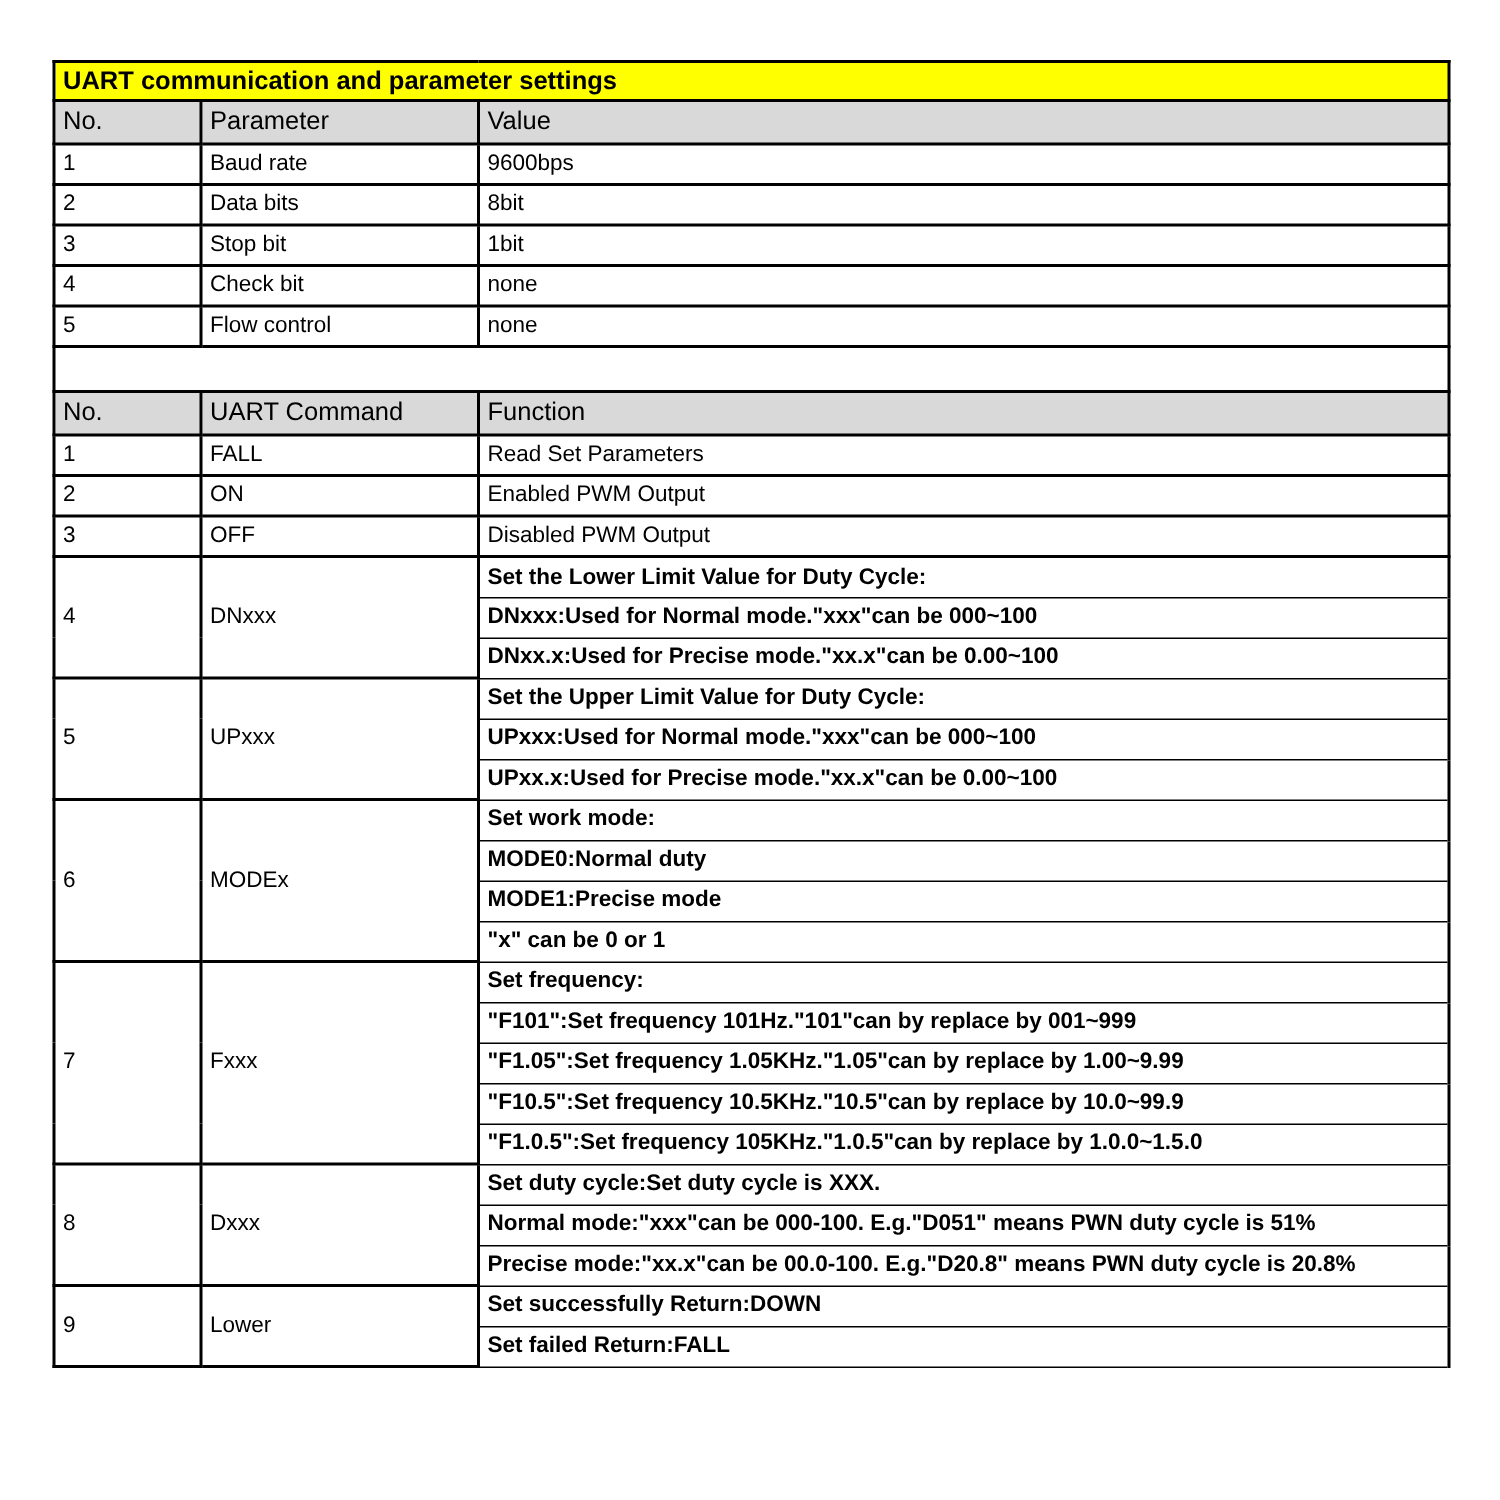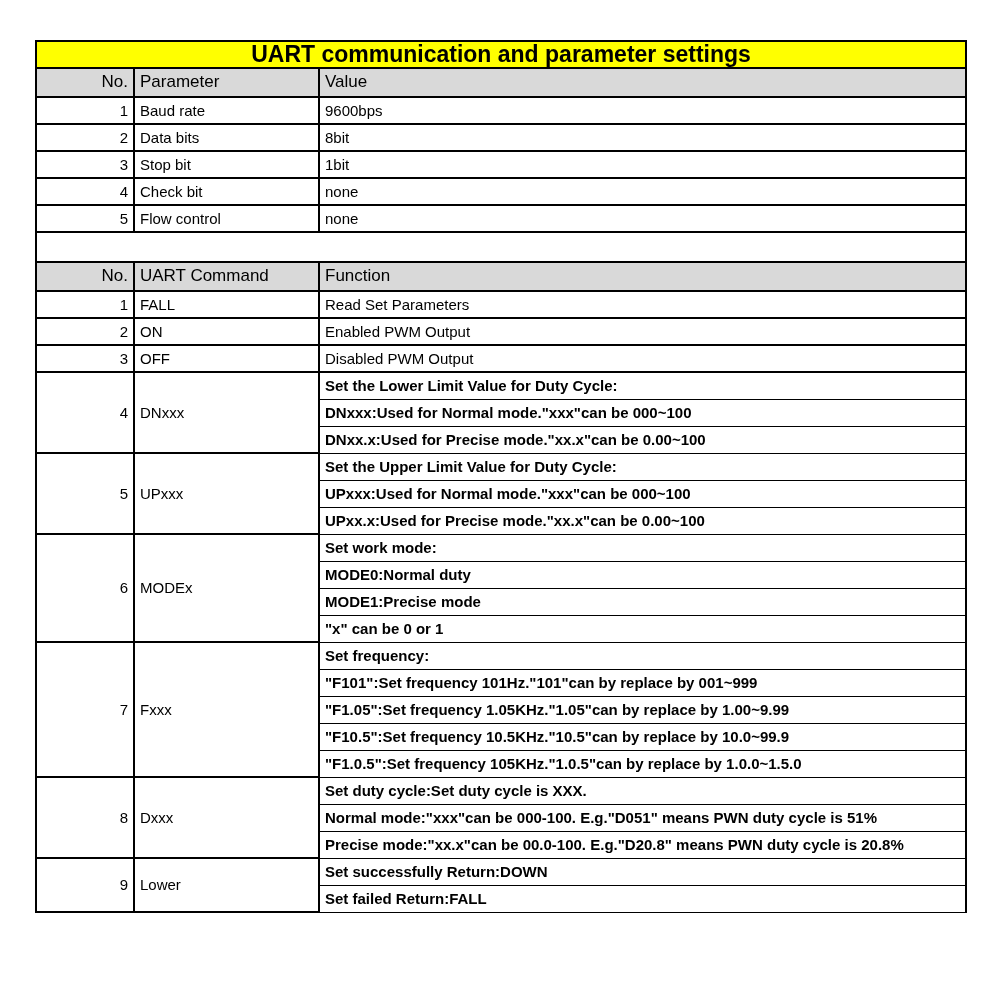--- a/index.html
+++ b/index.html
@@ -25,32 +25,32 @@
     font-size: 15px;
     line-height: 1.1;
     padding: 0 5px;
     vertical-align: middle;
     overflow: hidden;
     white-space: nowrap;
     background: #ffffff;
   }
   tr.title-row td {
     background: #ffff00;
-    text-align: center;
+    text-align: left;
     font-weight: bold;
-    font-size: 23px;
+    font-size: 17px;
     height: 24px;
   }
   tr.head-row td {
     background: #d9d9d9;
     font-size: 17px;
     height: 27px;
   }
   tr.r { height: 27px; }
-  td.center { text-align: right; }
+  td.center { text-align: left; }
   td.sub {
     border-top-width: 1px;
     border-bottom-width: 1px;
     font-weight: bold;
   }
   tr.spacer-row td { height: 28px; }
 </style>
 </head>
 <body>
 

